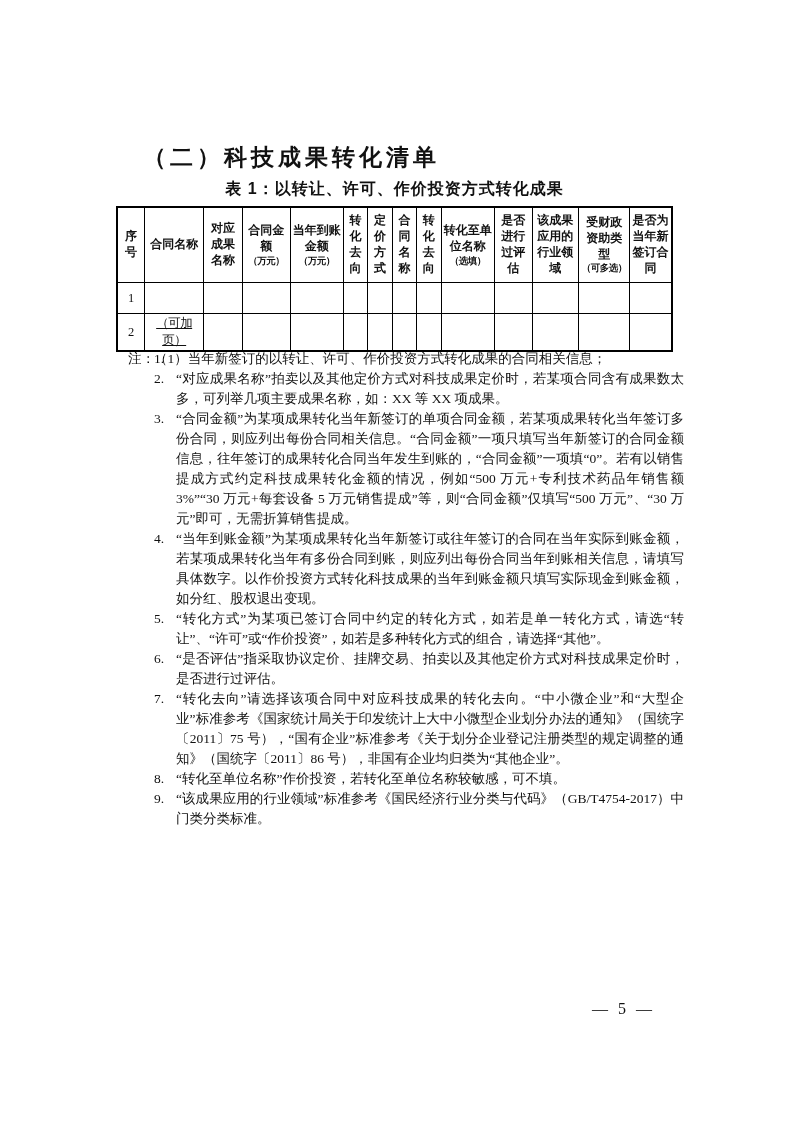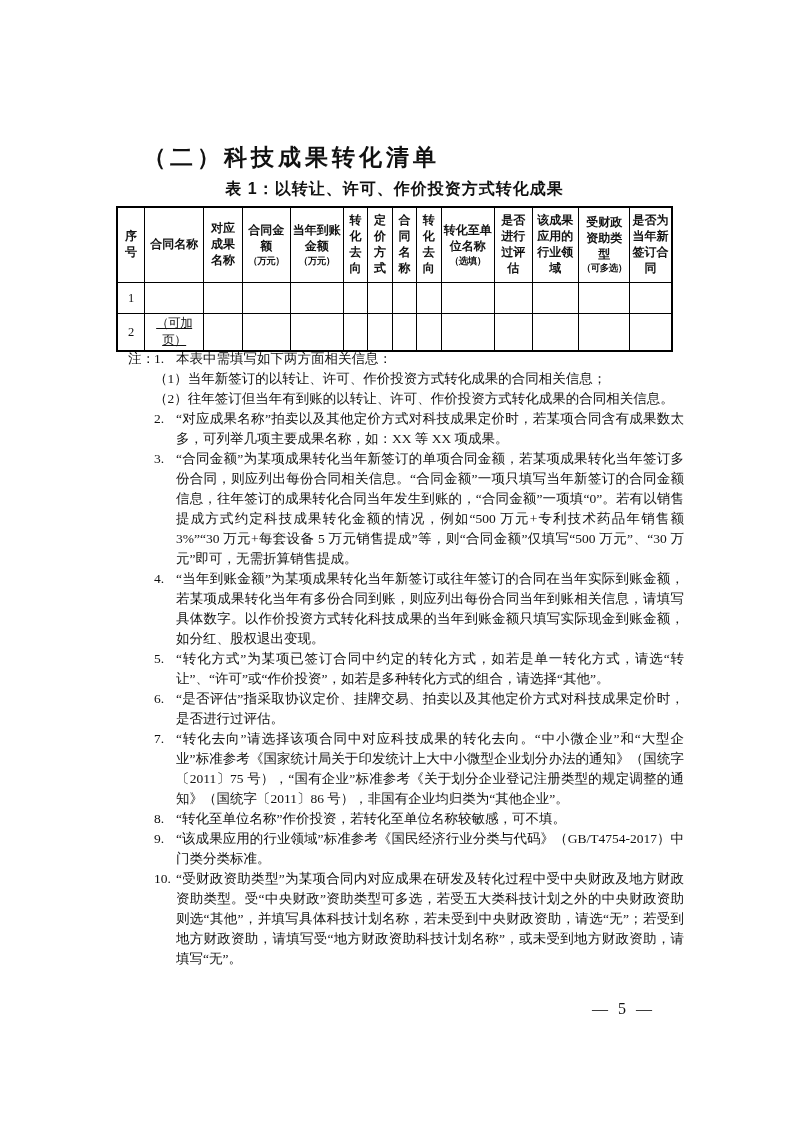--- a/index.html
+++ b/index.html
@@ -169,23 +169,21 @@
 </table>
 
 <div class="notes">
   <div class="notes-flex">
     <div class="notes-label">注：</div>
     <div class="notes-body">
 
       <div class="note-item">
         <div class="note-num">1.</div>
         <div class="note-text">
-          <div>本表中需填写如下两方面相关信息：</div>
           <div class="note-sub-item">（1）当年新签订的以转让、许可、作价投资方式转化成果的合同相关信息；</div>
-          <div class="note-sub-item">（2）往年签订但当年有到账的以转让、许可、作价投资方式转化成果的合同相关信息。</div>
         </div>
       </div>
 
       <div class="note-item">
         <div class="note-num">2.</div>
         <div class="note-text">“对应成果名称”拍卖以及其他定价方式对科技成果定价时，若某项合同含有成果数太多，可列举几项主要成果名称，如：XX 等 XX 项成果。</div>
       </div>
 
       <div class="note-item">
         <div class="note-num">3.</div>
@@ -215,23 +213,19 @@
       <div class="note-item">
         <div class="note-num">8.</div>
         <div class="note-text">“转化至单位名称”作价投资，若转化至单位名称较敏感，可不填。</div>
       </div>
 
       <div class="note-item">
         <div class="note-num">9.</div>
         <div class="note-text">“该成果应用的行业领域”标准参考《国民经济行业分类与代码》（GB/T4754-2017）中门类分类标准。</div>
       </div>
 
-      <div class="note-item">
-        <div class="note-num">10.</div>
-        <div class="note-text">“受财政资助类型”为某项合同内对应成果在研发及转化过程中受中央财政及地方财政资助类型。受“中央财政”资助类型可多选，若受五大类科技计划之外的中央财政资助则选“其他”，并填写具体科技计划名称，若未受到中央财政资助，请选“无”；若受到地方财政资助，请填写受“地方财政资助科技计划名称”，或未受到地方财政资助，请填写“无”。</div>
-      </div>
 
 
     </div>
   </div>
 </div>
 
 <div class="page-number">— 5 —</div>
 
 </body></html>

